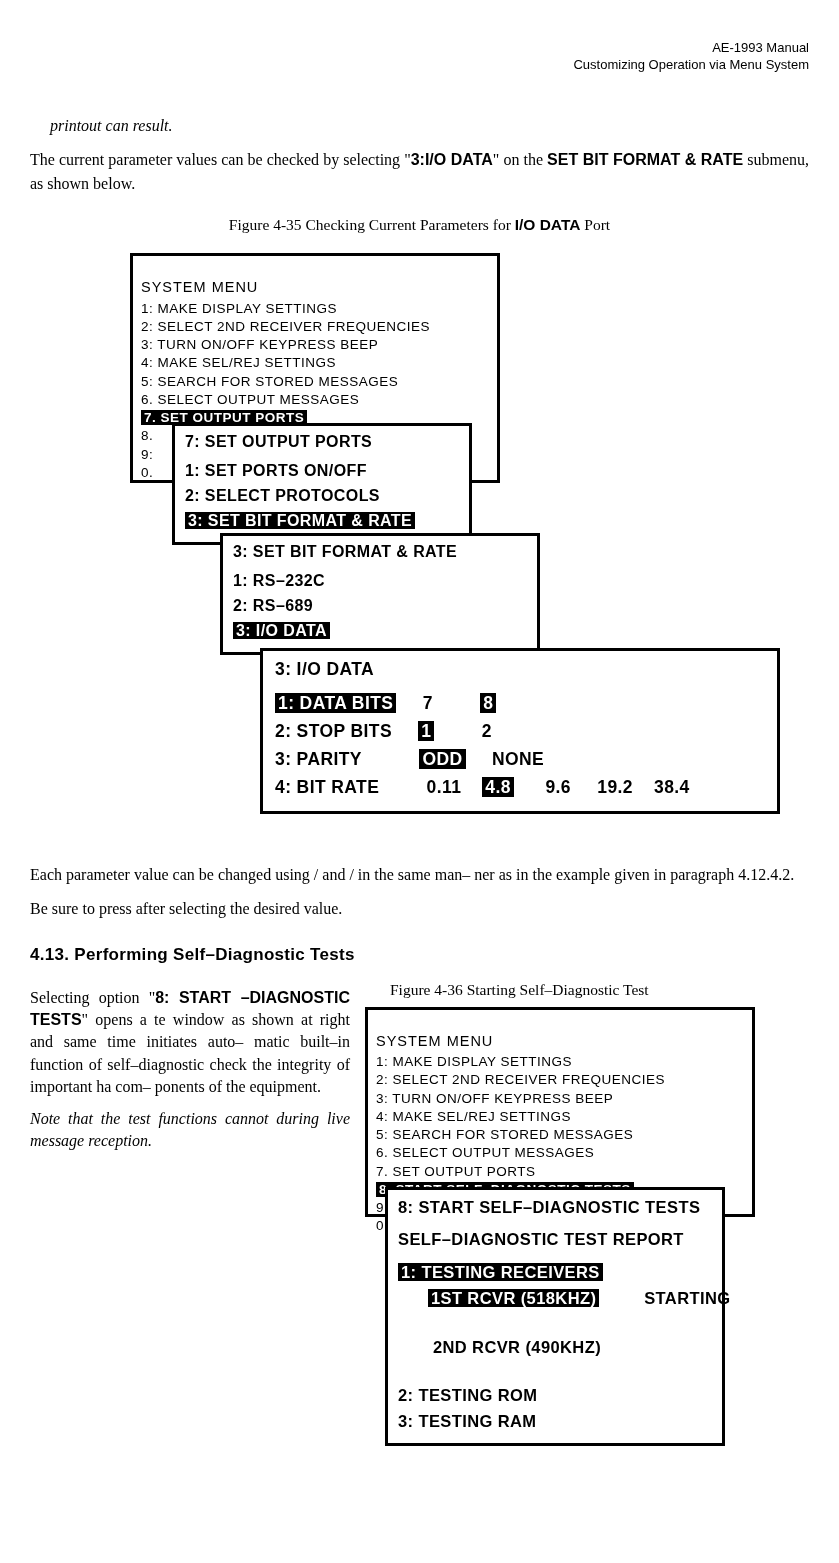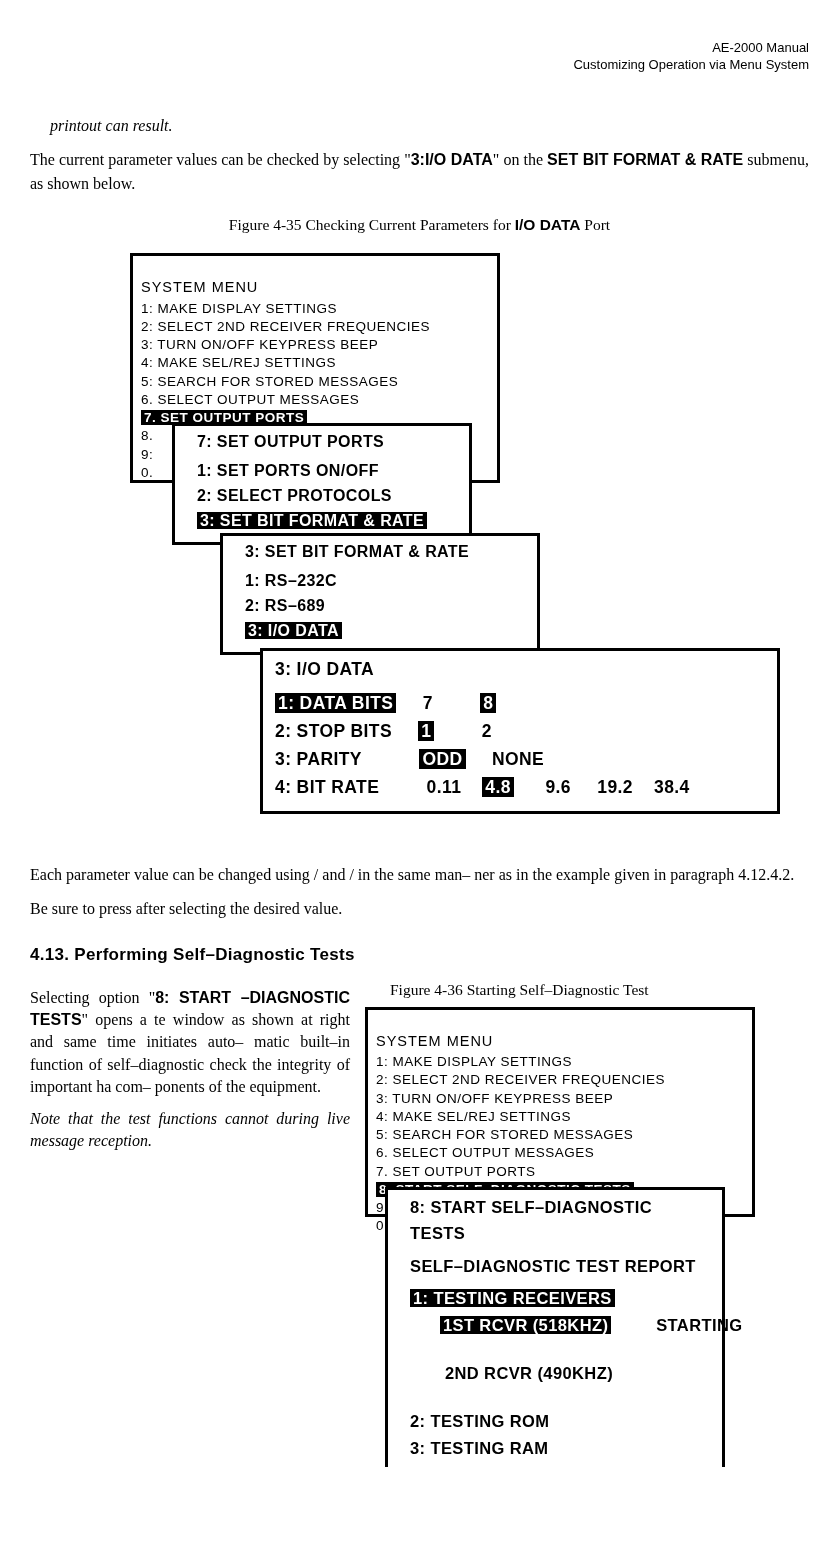--- a/index.html
+++ b/index.html
@@ -75,21 +75,21 @@
   }
   .menu-items-small {
     font-size: 13.5px;
     letter-spacing: 0.5px;
     padding: 2px 0 6px 8px;
     line-height: 1.35;
   }
   .menu-items-med {
     font-size: 16px;
     font-weight: bold;
-    padding: 4px 10px 8px 22px;
+    padding: 4px 10px 8px 10px;
     line-height: 1.55;
     letter-spacing: 0.4px;
   }
   .menu-items-large {
     font-size: 17.5px;
     font-weight: bold;
     padding: 4px 12px 10px 12px;
     line-height: 1.6;
     letter-spacing: 0.4px;
   }
@@ -120,21 +120,21 @@
   .fig36-caption {
     font-family: Georgia, serif;
     font-size: 15.5px;
     margin: 2px 0 6px 30px;
   }
 </style>
 </head>
 <body>
 
 <div class="header-right">
-  <span>AE-2000 Manual</span><br>
+  <span>AE-1993 Manual</span><br>
   <span>Customizing Operation via Menu System</span>
 </div>
 
 <p class="body-text italic">printout can result.</p>
 
 <p class="body-text" style="text-align:justify;">
   <span>The current parameter values can be checked by selecting "</span><span class="sans-bold">3:I/O DATA</span><span>" on the </span><span class="sans-bold">SET BIT FORMAT &amp; RATE</span><span> submenu, as shown below.</span>
 </p>
 
 <p class="figure-caption">

